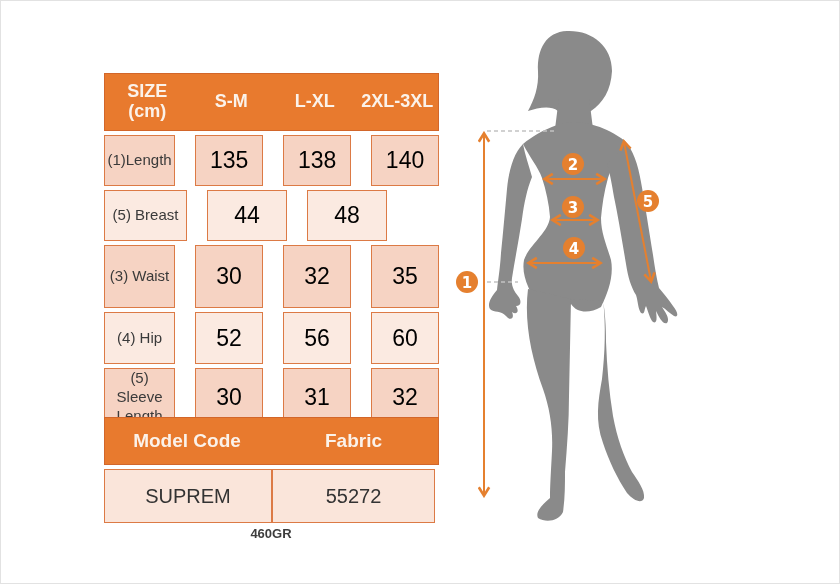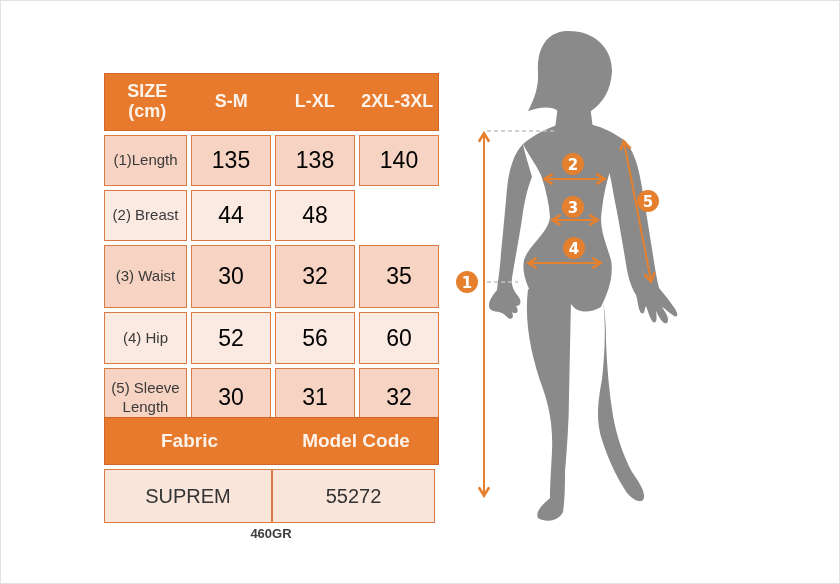--- a/index.html
+++ b/index.html
@@ -16,21 +16,21 @@
   }
   .thead .hcell{
     color:#fbf2ea;font-weight:bold;font-size:18px;text-align:center;line-height:1.1;
   }
   .hc0{width:85px;} .hc1{width:84px;} .hc2{width:84px;} .hc3{width:82px;}
   .hc0{padding:0 10px;box-sizing:border-box;}
   .rows{
     position:absolute;left:103px;top:134px;width:335px;
     display:flex;flex-direction:column;gap:4px;
   }
-  .row{display:flex;gap:4px;}
+  .row{display:flex;gap:20px;}
   .cell{
     box-sizing:border-box;border:1px solid #dc7a45;
     display:flex;align-items:center;justify-content:center;text-align:center;
   }
   .lab{width:83px;font-size:15px;color:#3a3a3a;line-height:1.25;padding:0 2px;}
   .val{width:80px;font-size:23px;color:#000000;}
   .shade-a .cell{background:#f6d3c3;}
   .shade-b .cell{background:#fbeae1;}
   .r1{height:51px;} .r2{height:51px;} .r3{height:63px;} .r4{height:52px;} .r5{height:59px;}
   .fhead{
@@ -73,21 +73,21 @@
   </div>
 
   <div class="rows">
     <div class="row r1 shade-a">
       <div class="cell lab">(1)Length</div>
       <div class="cell val">135</div>
       <div class="cell val">138</div>
       <div class="cell val">140</div>
     </div>
     <div class="row r2 shade-b">
-      <div class="cell lab">(2) Breast</div>
+      <div class="cell lab">(5) Breast</div>
       <div class="cell val">44</div>
       <div class="cell val">48</div>
     </div>
     <div class="row r3 shade-a">
       <div class="cell lab">(3) Waist</div>
       <div class="cell val">30</div>
       <div class="cell val">32</div>
       <div class="cell val">35</div>
     </div>
     <div class="row r4 shade-b">
@@ -98,22 +98,22 @@
     </div>
     <div class="row r5 shade-a">
       <div class="cell lab">(5) Sleeve Length</div>
       <div class="cell val">30</div>
       <div class="cell val">31</div>
       <div class="cell val">32</div>
     </div>
   </div>
 
   <div class="fhead">
+    <div class="fcell fc1">Model Code</div>
     <div class="fcell fc0">Fabric</div>
-    <div class="fcell fc1">Model Code</div>
   </div>
   <div class="frow">
     <div class="cell fv0">SUPREM</div>
     <div class="cell fv1">55272</div>
   </div>
 
   <div class="weight">460GR</div>
 
   <div class="figure-wrap">
     <svg width="270" height="556" viewBox="440 8 270 556" xmlns="http://www.w3.org/2000/svg">

